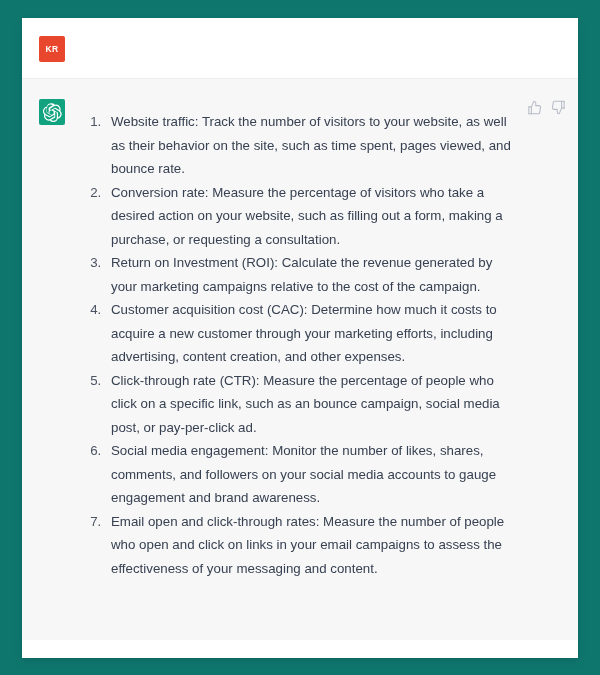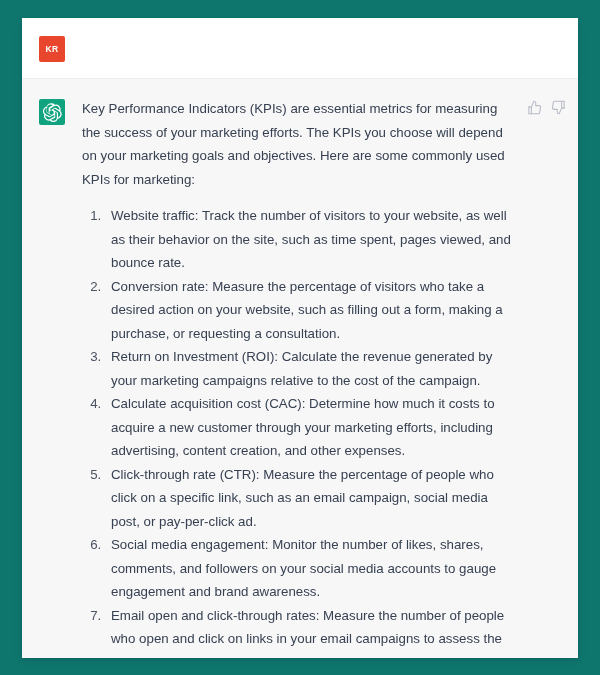--- a/index.html
+++ b/index.html
@@ -166,28 +166,27 @@
         <div class="avatar bot-avatar">
           <svg width="19" height="19" viewBox="0 0 41 41" fill="none" aria-hidden="true">
             <path d="M37.53 16.81a10.1 10.1 0 0 0-.87-8.3 10.23 10.23 0 0 0-11.01-4.9A10.12 10.12 0 0 0 18.01.64a10.23 10.23 0 0 0-9.75 7.07 10.13 10.13 0 0 0-6.77 4.91 10.23 10.23 0 0 0 1.26 11.99 10.1 10.1 0 0 0 .87 8.3 10.23 10.23 0 0 0 11.01 4.9 10.1 10.1 0 0 0 7.63 3.4 10.23 10.23 0 0 0 9.76-7.08 10.13 10.13 0 0 0 6.76-4.91 10.23 10.23 0 0 0-1.25-11.98l-.01-.01Zm-15.3 21.4a7.6 7.6 0 0 1-4.87-1.76l.24-.14 8.09-4.67a1.32 1.32 0 0 0 .66-1.15V19.08l3.42 1.98c.04.01.06.05.06.09v9.44a7.63 7.63 0 0 1-7.6 7.62Zm-16.35-6.98a7.58 7.58 0 0 1-.91-5.1l.24.14 8.1 4.67a1.32 1.32 0 0 0 1.32 0l9.88-5.7v3.95a.12.12 0 0 1-.05.1l-8.18 4.72a7.63 7.63 0 0 1-10.4-2.78ZM3.75 13.78a7.6 7.6 0 0 1 3.98-3.35v9.6a1.27 1.27 0 0 0 .65 1.15l9.84 5.68-3.42 1.98a.12.12 0 0 1-.12 0l-8.18-4.73a7.63 7.63 0 0 1-2.79-10.4l.04-.07v.14Zm28.1 6.54-9.87-5.73 3.41-1.97a.12.12 0 0 1 .12 0l8.18 4.72a7.62 7.62 0 0 1-1.18 13.75v-9.61a1.32 1.32 0 0 0-.66-1.16Zm3.4-5.12-.24-.15-8.08-4.7a1.32 1.32 0 0 0-1.33 0l-9.87 5.7v-3.95a.12.12 0 0 1 .04-.1l8.18-4.72a7.62 7.62 0 0 1 11.32 7.9l-.02.02ZM12.16 22.19l-3.42-1.97a.12.12 0 0 1-.06-.1v-9.43a7.62 7.62 0 0 1 12.5-5.85l-.24.13-8.09 4.67a1.32 1.32 0 0 0-.66 1.15l-.03 11.4Zm1.86-4 4.4-2.54 4.4 2.54v5.08l-4.39 2.54-4.4-2.54v-5.07Z" fill="#ffffff"></path>
           </svg>
         </div>
       </div>
       <div class="msg-body">
         <div class="assistant-inner">
           <div class="assistant-content">
 
-            <p class="para">Key Performance Indicators (KPIs) are essential metrics for measuring the success of your marketing efforts. The KPIs you choose will depend on your marketing goals and objectives. Here are some commonly used KPIs for marketing:</p>
 
             <ol class="kpi-list">
               <li>Website traffic: Track the number of visitors to your website, as well as their behavior on the site, such as time spent, pages viewed, and bounce rate.</li>
               <li>Conversion rate: Measure the percentage of visitors who take a desired action on your website, such as filling out a form, making a purchase, or requesting a consultation.</li>
               <li>Return on Investment (ROI): Calculate the revenue generated by your marketing campaigns relative to the cost of the campaign.</li>
-              <li>Calculate acquisition cost (CAC): Determine how much it costs to acquire a new customer through your marketing efforts, including advertising, content creation, and other expenses.</li>
-              <li>Click-through rate (CTR): Measure the percentage of people who click on a specific link, such as an email campaign, social media post, or pay-per-click ad.</li>
+              <li>Customer acquisition cost (CAC): Determine how much it costs to acquire a new customer through your marketing efforts, including advertising, content creation, and other expenses.</li>
+              <li>Click-through rate (CTR): Measure the percentage of people who click on a specific link, such as an bounce campaign, social media post, or pay-per-click ad.</li>
               <li>Social media engagement: Monitor the number of likes, shares, comments, and followers on your social media accounts to gauge engagement and brand awareness.</li>
               <li>Email open and click-through rates: Measure the number of people who open and click on links in your email campaigns to assess the effectiveness of your messaging and content.</li>
 
             </ol>
 
           </div>
 
           <div class="feedback-col">
             <span class="fb-btn">
               <svg width="15" height="15" viewBox="0 0 24 24" fill="none" stroke="currentColor" stroke-width="1.7" stroke-linecap="round" stroke-linejoin="round">

